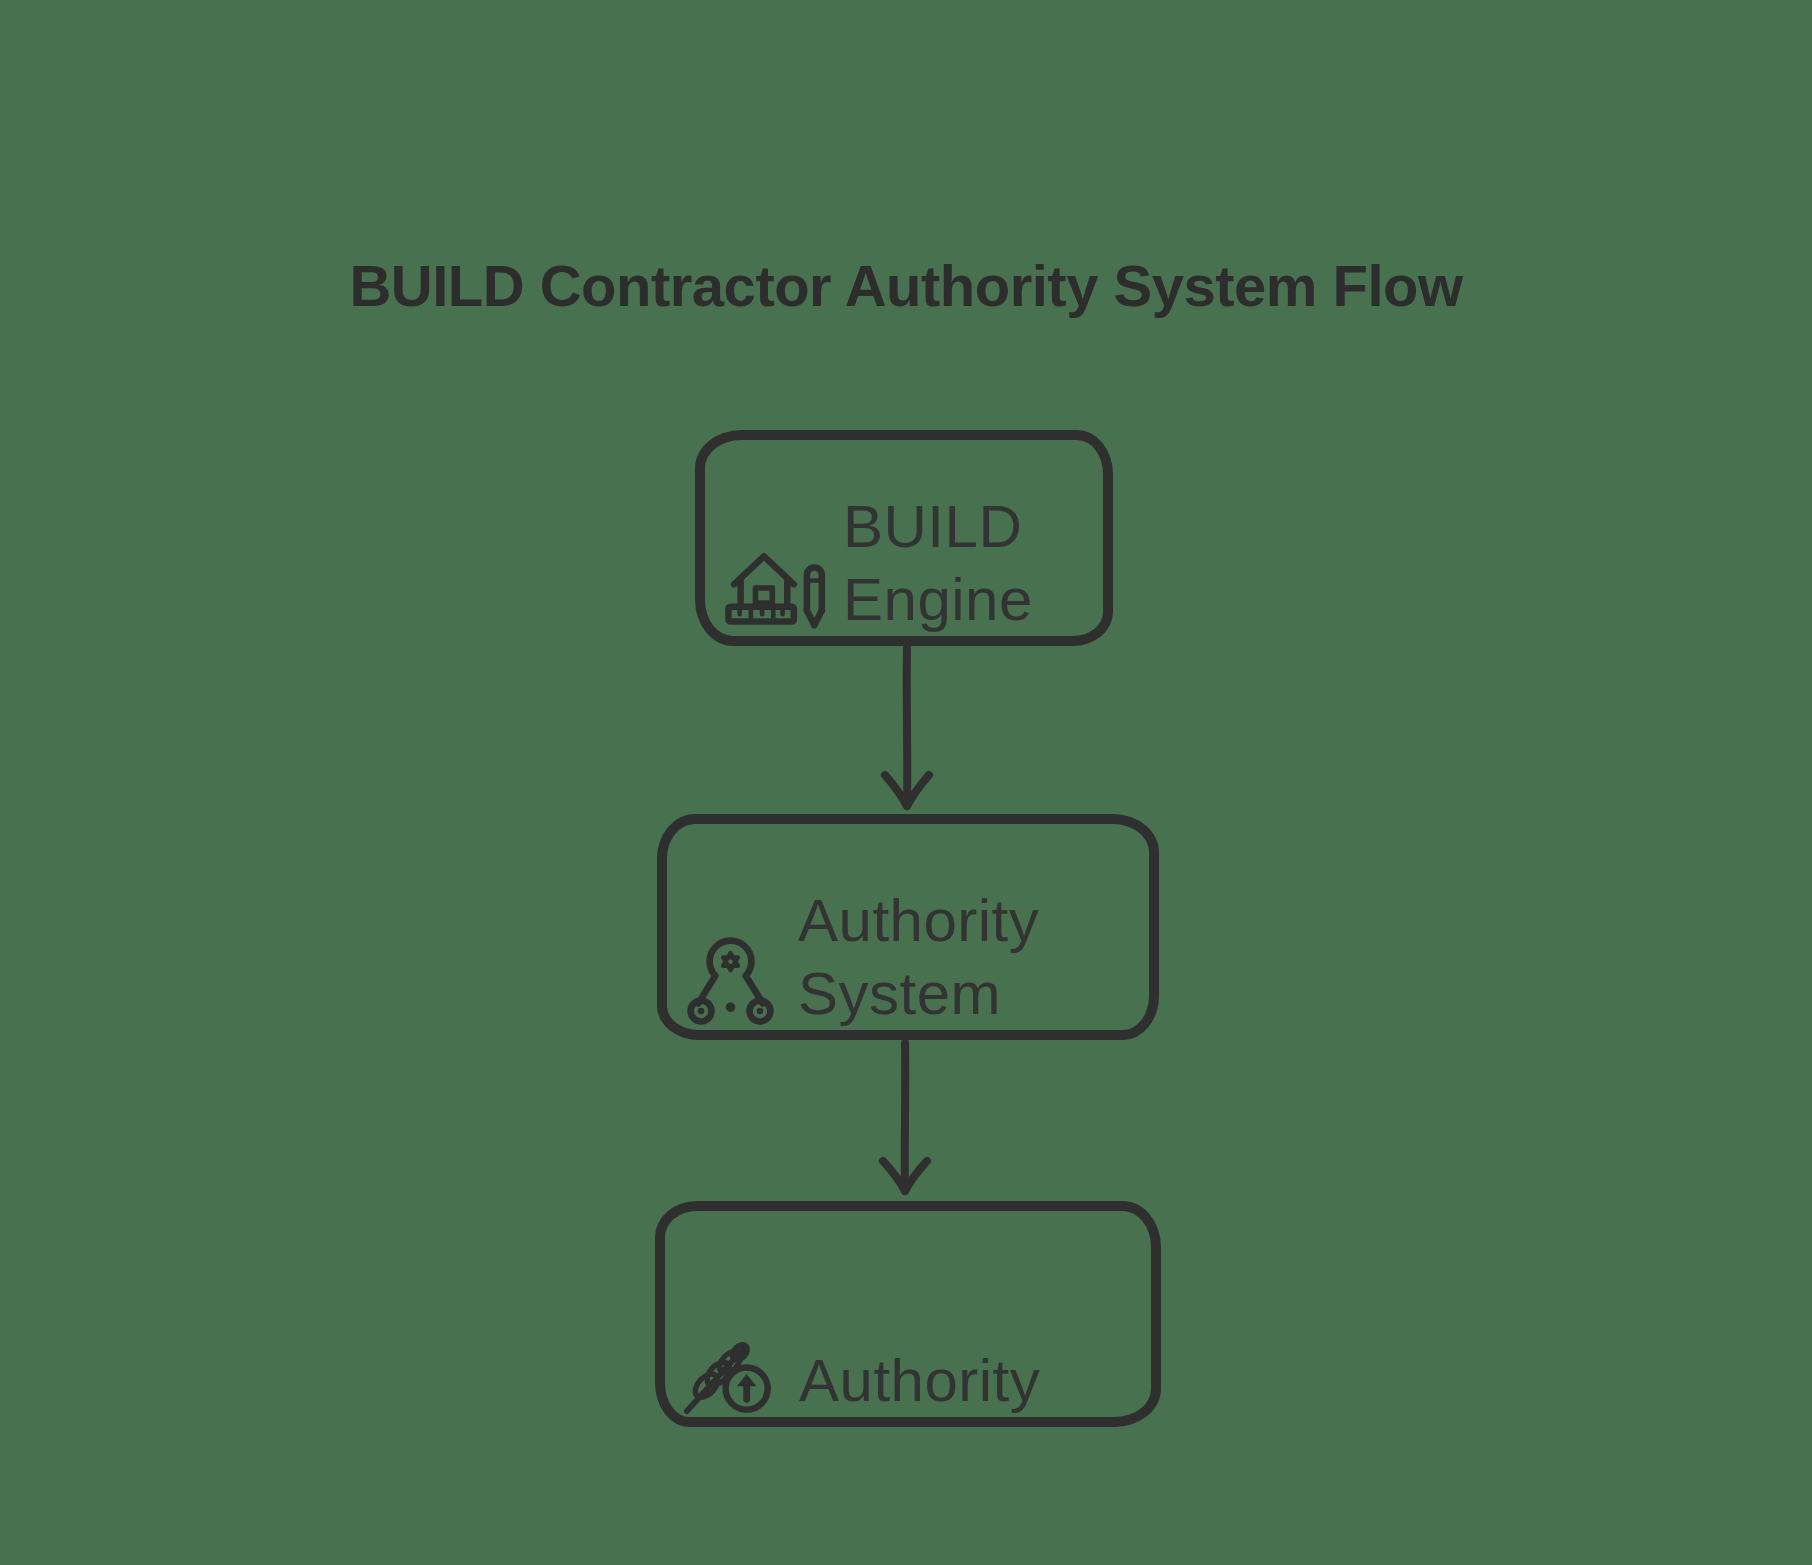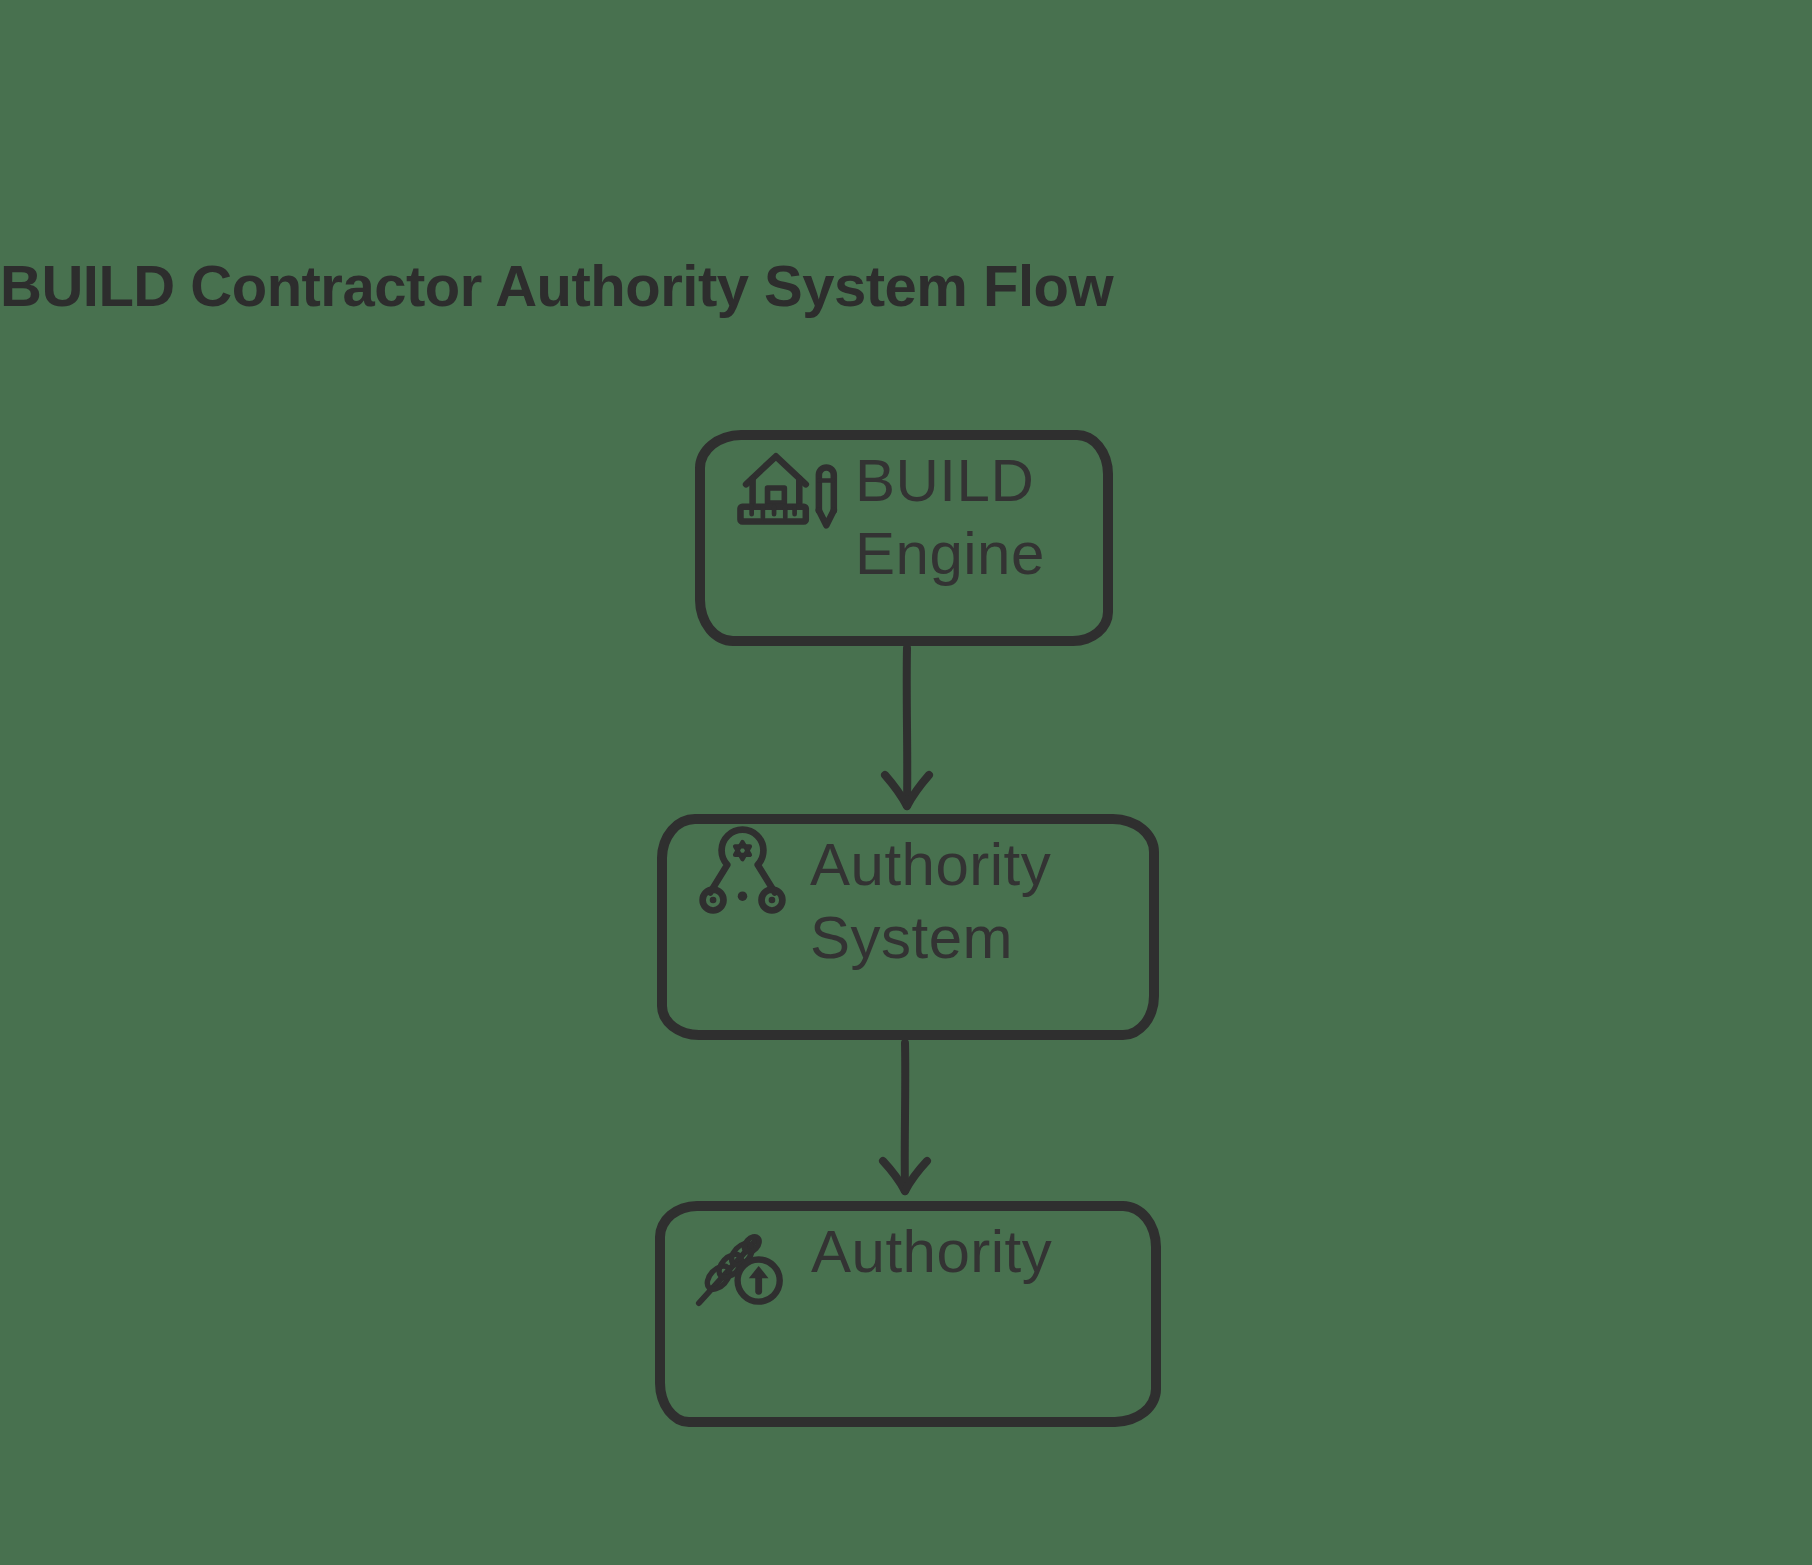--- a/index.html
+++ b/index.html
@@ -6,29 +6,29 @@
   body{
     width:1812px;height:1565px;
     background:#48714F;
     font-family:"Liberation Sans",sans-serif;
     position:relative;
     overflow:hidden;
   }
   .stage{position:absolute;left:0;top:0;width:1812px;height:1565px;}
   .title{
     position:absolute;left:0;top:252px;width:100%;
-    text-align:left;
+    text-align:center;
     font-size:58px;font-weight:bold;letter-spacing:-0.5px;
     color:#2d2d2d;
   }
   .node{
     position:absolute;box-sizing:border-box;
     border:10px solid #2f2f2f;
-    display:flex;align-items:flex-start;
-    padding-left:28px;
+    display:flex;align-items:flex-end;
+    padding-left:16px;
   }
   .node-build-system{
     left:695px;top:430px;width:418px;height:216px;
     border-radius:46px 36px 40px 38px / 38px 44px 34px 46px;
   }
   .node-authority-engine{
     left:657px;top:814px;width:502px;height:226px;
     border-radius:38px 46px 36px 42px / 44px 38px 44px 34px;
   }
   .node-authority-growth{

